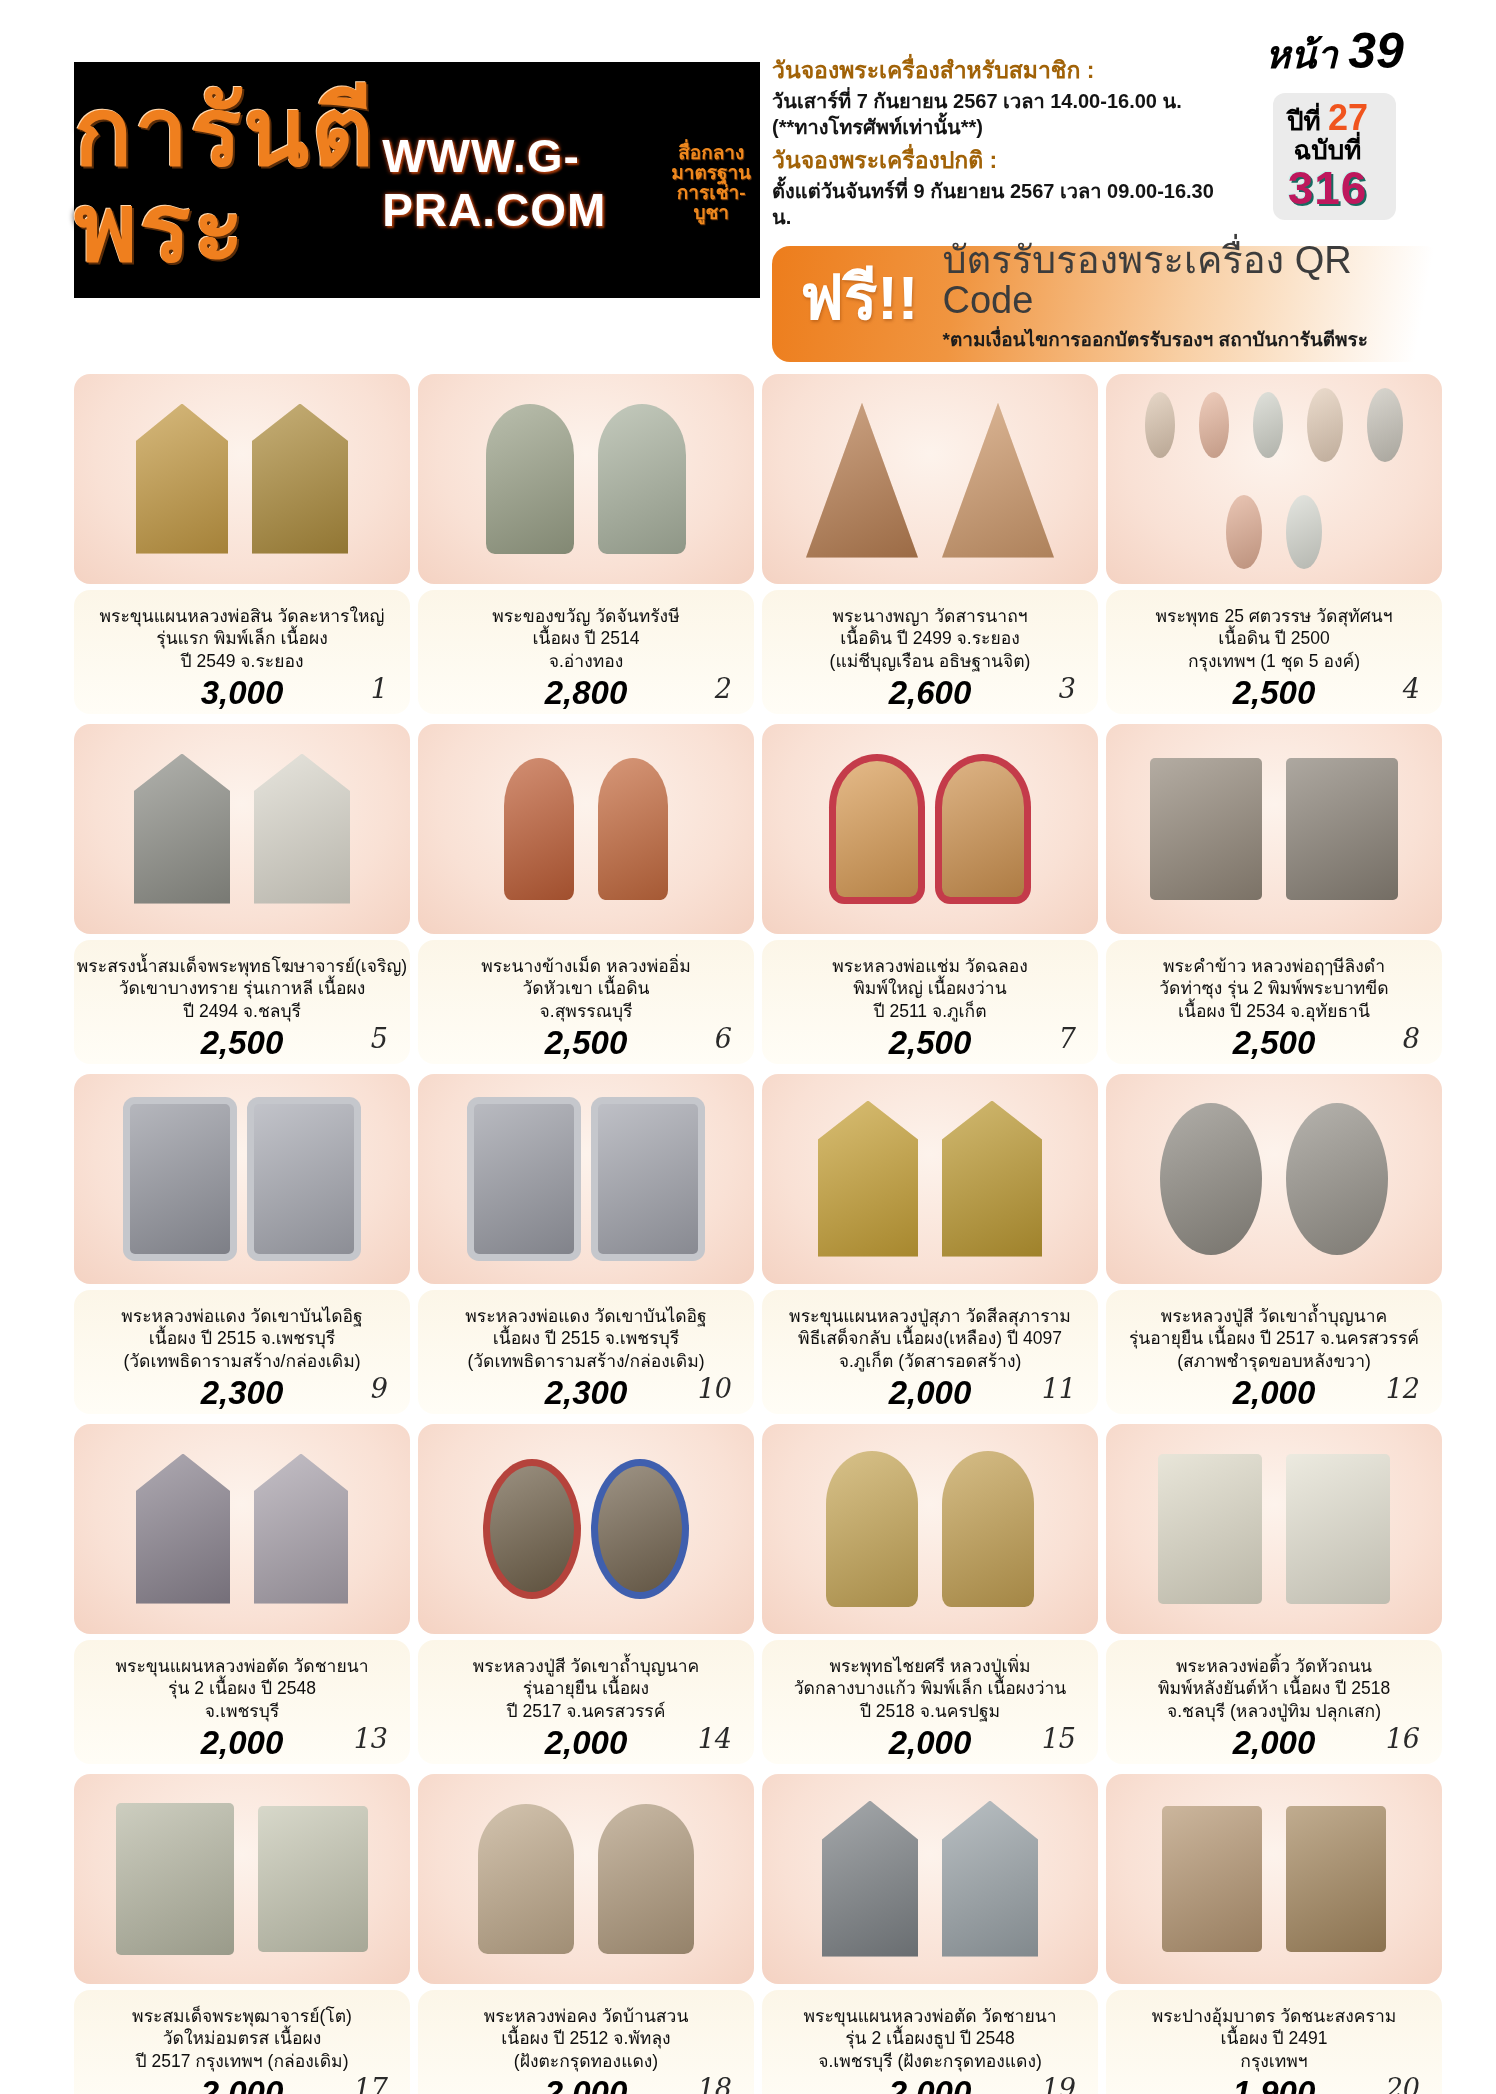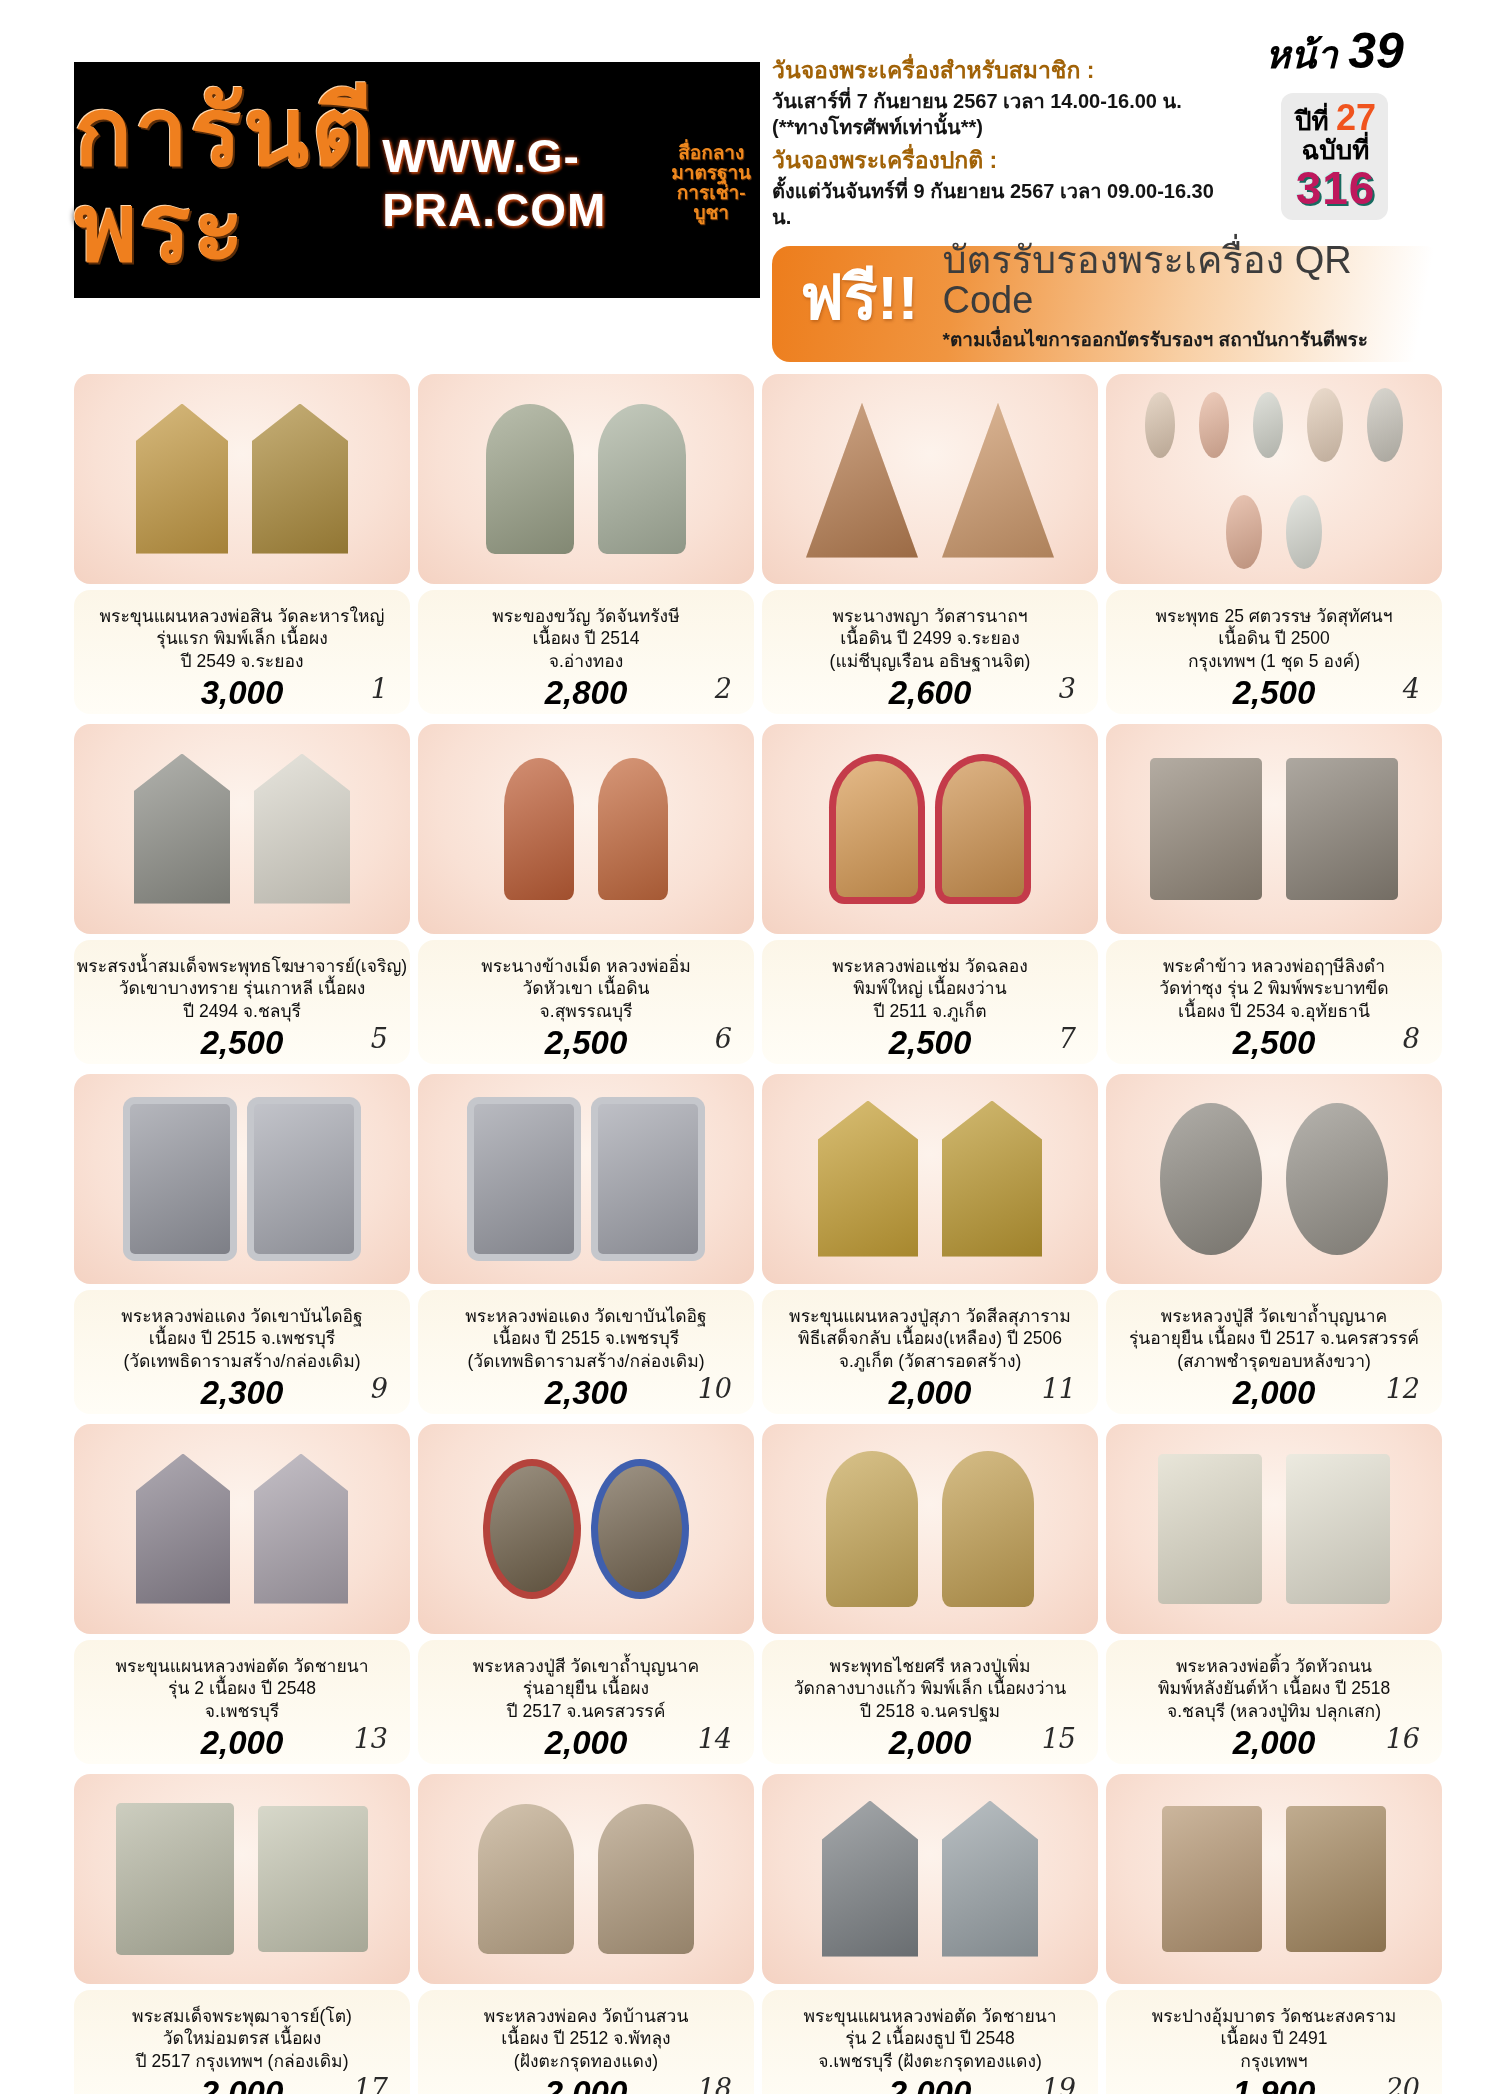--- a/index.html
+++ b/index.html
@@ -39,21 +39,21 @@
   .bk-label{font-size:23px;font-weight:800;color:#a16207;line-height:1.25;}
   .bk-detail{font-size:20px;font-weight:700;color:#141414;line-height:1.3;margin:3px 0 6px 0;}
 
   .page-issue{width:215px;text-align:center;padding-top:6px;}
   .page-no{
     font-style:italic;font-weight:800;font-size:38px;color:#000;white-space:nowrap;
   }
   .page-no .big{font-size:50px;}
   .issue-badge{
     display:inline-block;background:#ebebeb;border-radius:12px;
-    padding:6px 12px 8px 14px;margin-top:8px;line-height:1.05;
+    padding:6px 28px 8px 14px;margin-top:8px;line-height:1.05;
   }
   .issue-line1{font-size:26px;font-weight:800;color:#000;white-space:nowrap;}
   .issue-line1 .yr{font-size:36px;color:#f0541e;}
   .issue-line2{font-size:26px;font-weight:800;color:#000;}
   .issue-num{
     font-size:46px;font-weight:800;color:#be185d;letter-spacing:1px;
     text-shadow:2px 2px 0 #176b60, -1px -1px 0 #c8f2ea;
   }
 
   .banner{
@@ -302,21 +302,21 @@
     </div>
   </div>
 
   <div class="cell">
     <div class="imgbox">
           <div class="shape pentagon" style="background-color: rgb(199, 161, 54); width: 100px; height: 156px;"></div>
           <div class="shape pentagon" style="background-color: rgb(189, 154, 50); width: 100px; height: 156px;"></div>
         </div>
     <div class="caption">
       <div class="cap-line">พระขุนแผนหลวงปู่สุภา วัดสีลสุภาราม</div>
-      <div class="cap-line">พิธีเสด็จกลับ เนื้อผง(เหลือง) ปี 2506</div>
+      <div class="cap-line">พิธีเสด็จกลับ เนื้อผง(เหลือง) ปี 4097</div>
       <div class="cap-line">จ.ภูเก็ต (วัดสารอดสร้าง)</div>
       <div class="price">2,000</div>
       <div class="num">11</div>
     </div>
   </div>
 
   <div class="cell">
     <div class="imgbox">
           <div class="shape oval" style="background-color: rgb(142, 138, 130); width: 102px; height: 152px;"></div>
           <div class="shape oval" style="background-color: rgb(150, 146, 138); width: 102px; height: 152px;"></div>

